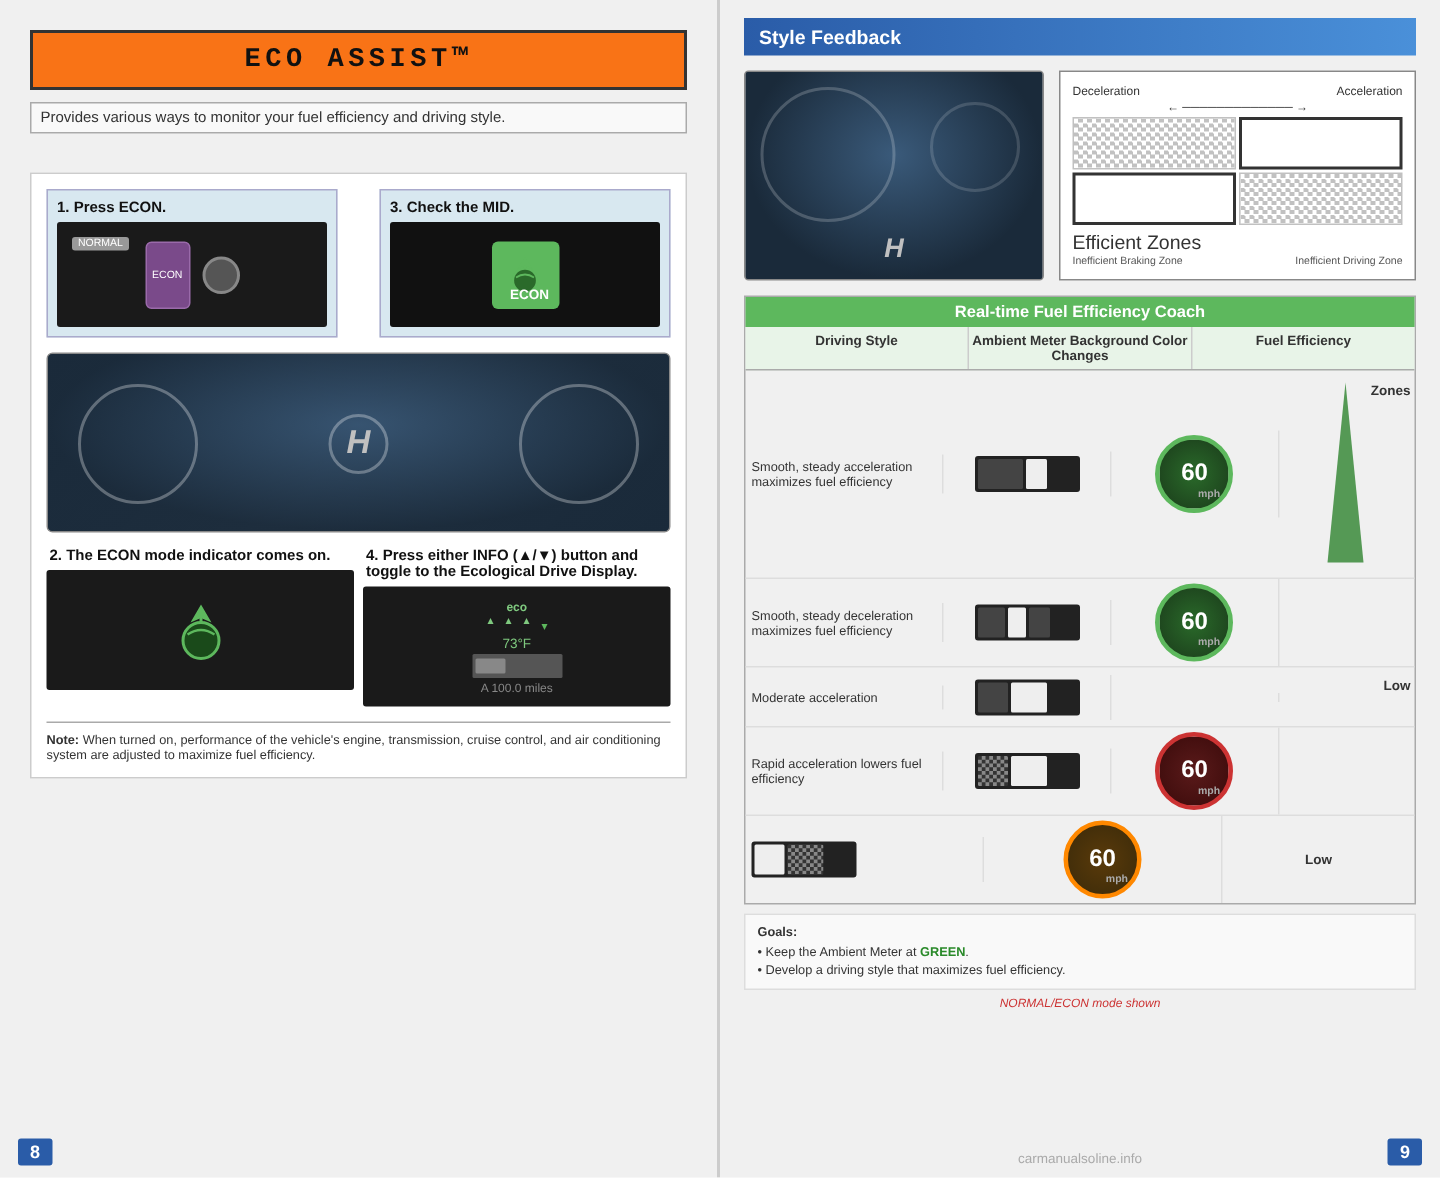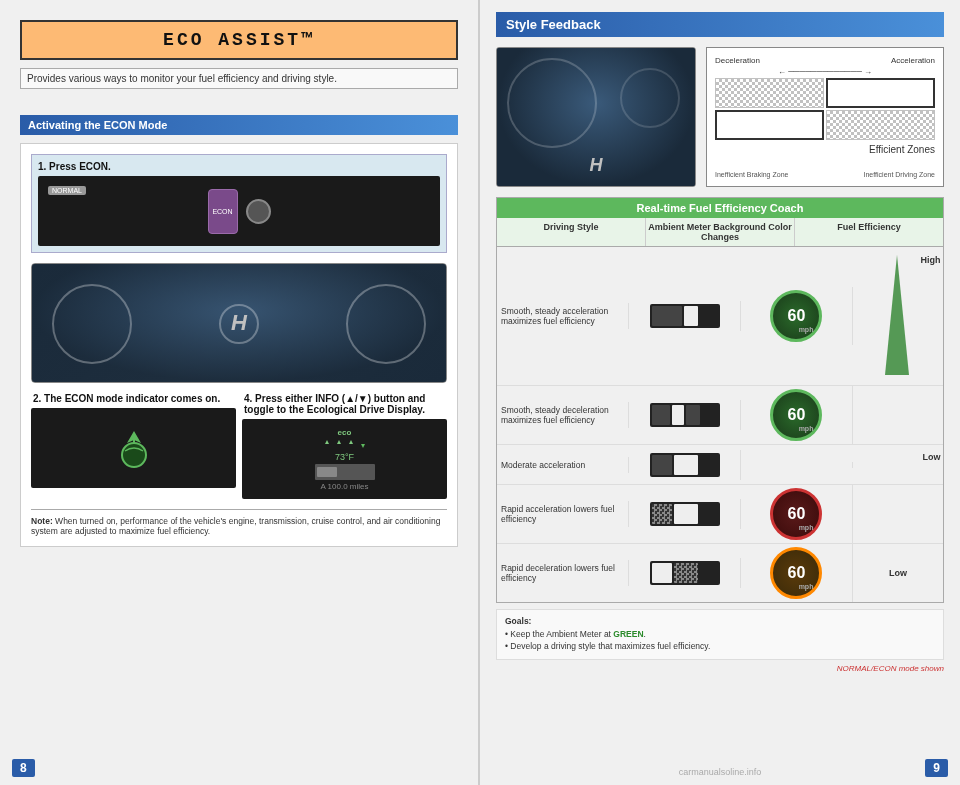--- a/index.html
+++ b/index.html
@@ -24,21 +24,21 @@
       background: #f0f0f0;
       padding: 20px 20px 10px 20px;
       position: relative;
       border-right: 2px solid #ccc;
     }
     .eco-title-box {
       border: 2px solid #333;
       text-align: center;
       padding: 8px 20px;
       margin-bottom: 8px;
-      background: #fdba74;
+      background: #f97316;
     }
     .eco-title-box h1 {
       font-size: 18px;
       font-weight: bold;
       letter-spacing: 3px;
       font-family: 'Courier New', monospace;
       color: #111;
     }
     .eco-subtitle {
       font-size: 10px;
@@ -283,24 +283,24 @@
     .zone-cell.white-cell {
       background: white;
     }
     .zones-footer {
       display: flex;
       justify-content: space-between;
       font-size: 7px;
       color: #555;
     }
     .efficient-label {
-      text-align: right;
-      font-size: 10px;
-      color: #333;
-      margin-bottom: 16px;
+      text-align: left;
+      font-size: 13px;
+      color: #333;
+      margin-bottom: 2px;
     }
     .arrows-row {
       display: flex;
       justify-content: space-between;
       font-size: 8px;
       color: #333;
       margin-bottom: 2px;
     }
 
     
@@ -424,21 +424,21 @@
       padding: 6px 8px;
       font-size: 8.5px;
       color: #333;
       margin-top: 6px;
     }
     .goals-title { font-weight: bold; margin-bottom: 3px; }
     .goals-item { margin-bottom: 2px; }
     .green-text { color: #2a8a2a; font-weight: bold; }
 
     .normal-econ-note {
-      text-align: right;
+      text-align: center;
       font-size: 8px;
       color: #cc3333;
       font-style: italic;
       margin-top: 4px;
     }
 
     .page-number-right {
       position: absolute;
       bottom: 8px;
       right: 12px;
@@ -471,36 +471,49 @@
 <body>
 
 <div class="page">
 
   <div class="left-panel">
     <div class="eco-title-box">
       <h1>ECO ASSIST™</h1>
     </div>
     <div class="eco-subtitle">Provides various ways to monitor your fuel efficiency and driving style.</div>
 
-    <div class="section-header">Activating the ECON Mode</div>
 
     <div class="activating-box">
 
       <div class="steps-row">
         <div class="step-box">
           <div class="step-label">1.  Press ECON.</div>
           <div class="step-image econ-button">
             <div style="position:relative;width:100%;height:100%;display:flex;align-items:center;justify-content:center;">
               <span class="normal-badge">NORMAL</span>
               <div style="display:flex;gap:8px;align-items:center;">
                 <div style="width:30px;height:45px;background:#7a4a8a;border-radius:4px;border:1px solid #9a6aaa;display:flex;align-items:center;justify-content:center;">
                   <span style="color:white;font-size:7px;">ECON</span>
                 </div>
                 <div class="button-circle"></div>
               </div>
+            </div>
+          </div>
+        </div>
+        <div class="step-box">
+          <div class="step-label">3.  Check the MID.</div>
+          <div class="step-image mid-screen">
+            <div class="econ-mid-icon">
+              <svg width="36" height="36" viewBox="0 0 36 36">
+                <circle cx="18" cy="22" r="8" fill="#2a6a2a" stroke="#5db85d" stroke-width="1.5"></circle>
+                <path d="M18 6 L13 14 L18 12 L23 14 Z" fill="#5db85d"></path>
+                <line x1="18" y1="12" x2="18" y2="14" stroke="#5db85d" stroke-width="1.5"></line>
+                <path d="M12 20 Q18 16 24 20" stroke="#5db85d" stroke-width="1.2" fill="none"></path>
+                <text x="8" y="34" font-size="9" fill="white" font-weight="bold">ECON</text>
+              </svg>
             </div>
           </div>
         </div>
       </div>
 
       <div class="dashboard-image">
         <div class="dashboard-overlay"></div>
         <div class="dash-circle" style="width:80px;height:80px;top:20px;left:20px;"></div>
         <div class="dash-circle" style="width:80px;height:80px;top:20px;right:20px;"></div>
         <div class="dash-circle" style="width:40px;height:40px;top:40px;left:50%;transform:translateX(-50%);"></div>
@@ -610,21 +623,21 @@
           <div class="ambient-circle green">
             <span>60</span>
             <span class="mph-label">mph</span>
           </div>
         </div>
         <div class="rfe-cell fuel-efficiency-col">
           <div style="position:relative;">
             <svg width="35" height="130" viewBox="0 0 35 130">
               <polygon points="17,5 5,125 29,125" fill="#3a8a3a" opacity="0.85"></polygon>
             </svg>
-            <span class="high-label">High</span>
+            <span class="high-label">Zones</span>
             <span class="low-label" style="bottom:-80px;">Low</span>
           </div>
         </div>
       </div>
 
       <div class="rfe-row">
         <div class="rfe-cell driving-style">
           <span>Smooth, steady deceleration maximizes fuel efficiency</span>
         </div>
         <div class="rfe-cell">
@@ -671,23 +684,20 @@
         <div class="rfe-cell">
           <div class="ambient-circle red">
             <span>60</span>
             <span class="mph-label">mph</span>
           </div>
         </div>
         <div class="rfe-cell fuel-efficiency-col"></div>
       </div>
 
       <div class="rfe-row">
-        <div class="rfe-cell driving-style">
-          <span>Rapid deceleration lowers fuel efficiency</span>
-        </div>
         <div class="rfe-cell">
           <div class="drive-bar-container">
             <div class="bar-segment bar-white" style="width:20px;"></div>
             <div class="bar-segment bar-check" style="width:24px;"></div>
           </div>
         </div>
         <div class="rfe-cell">
           <div class="ambient-circle orange">
             <span>60</span>
             <span class="mph-label">mph</span>

